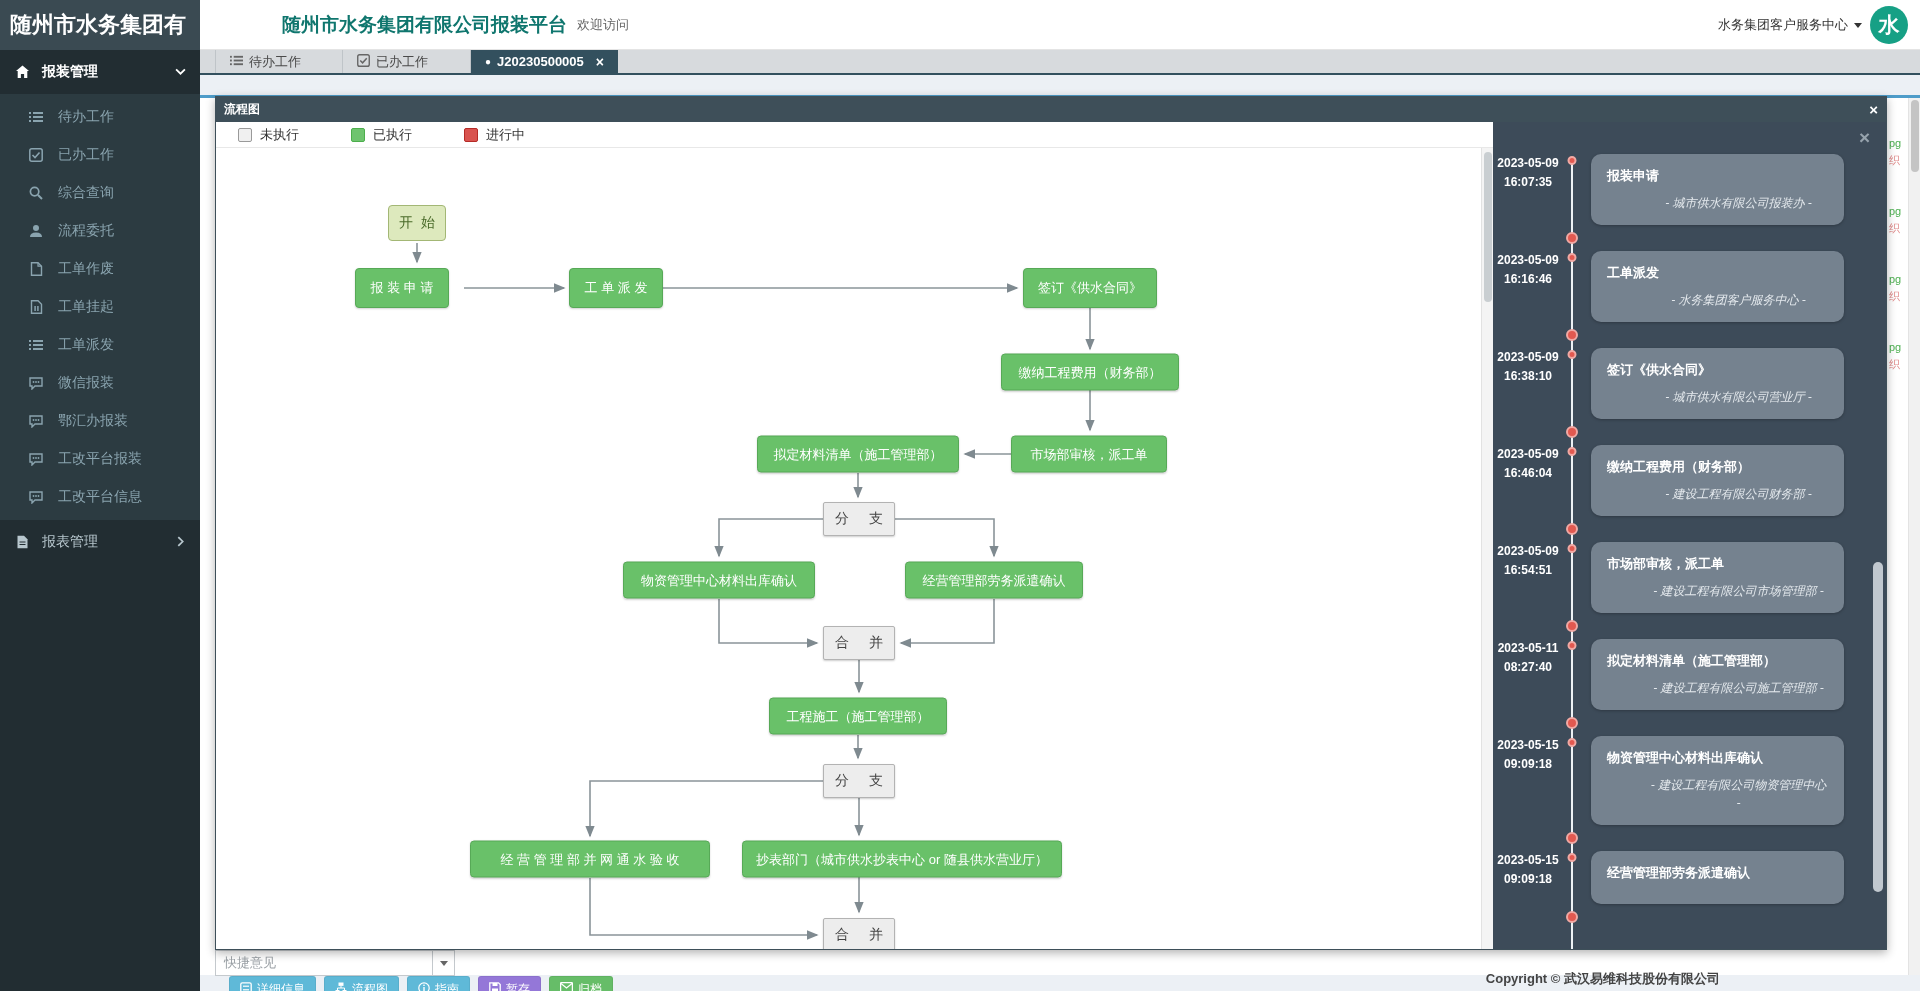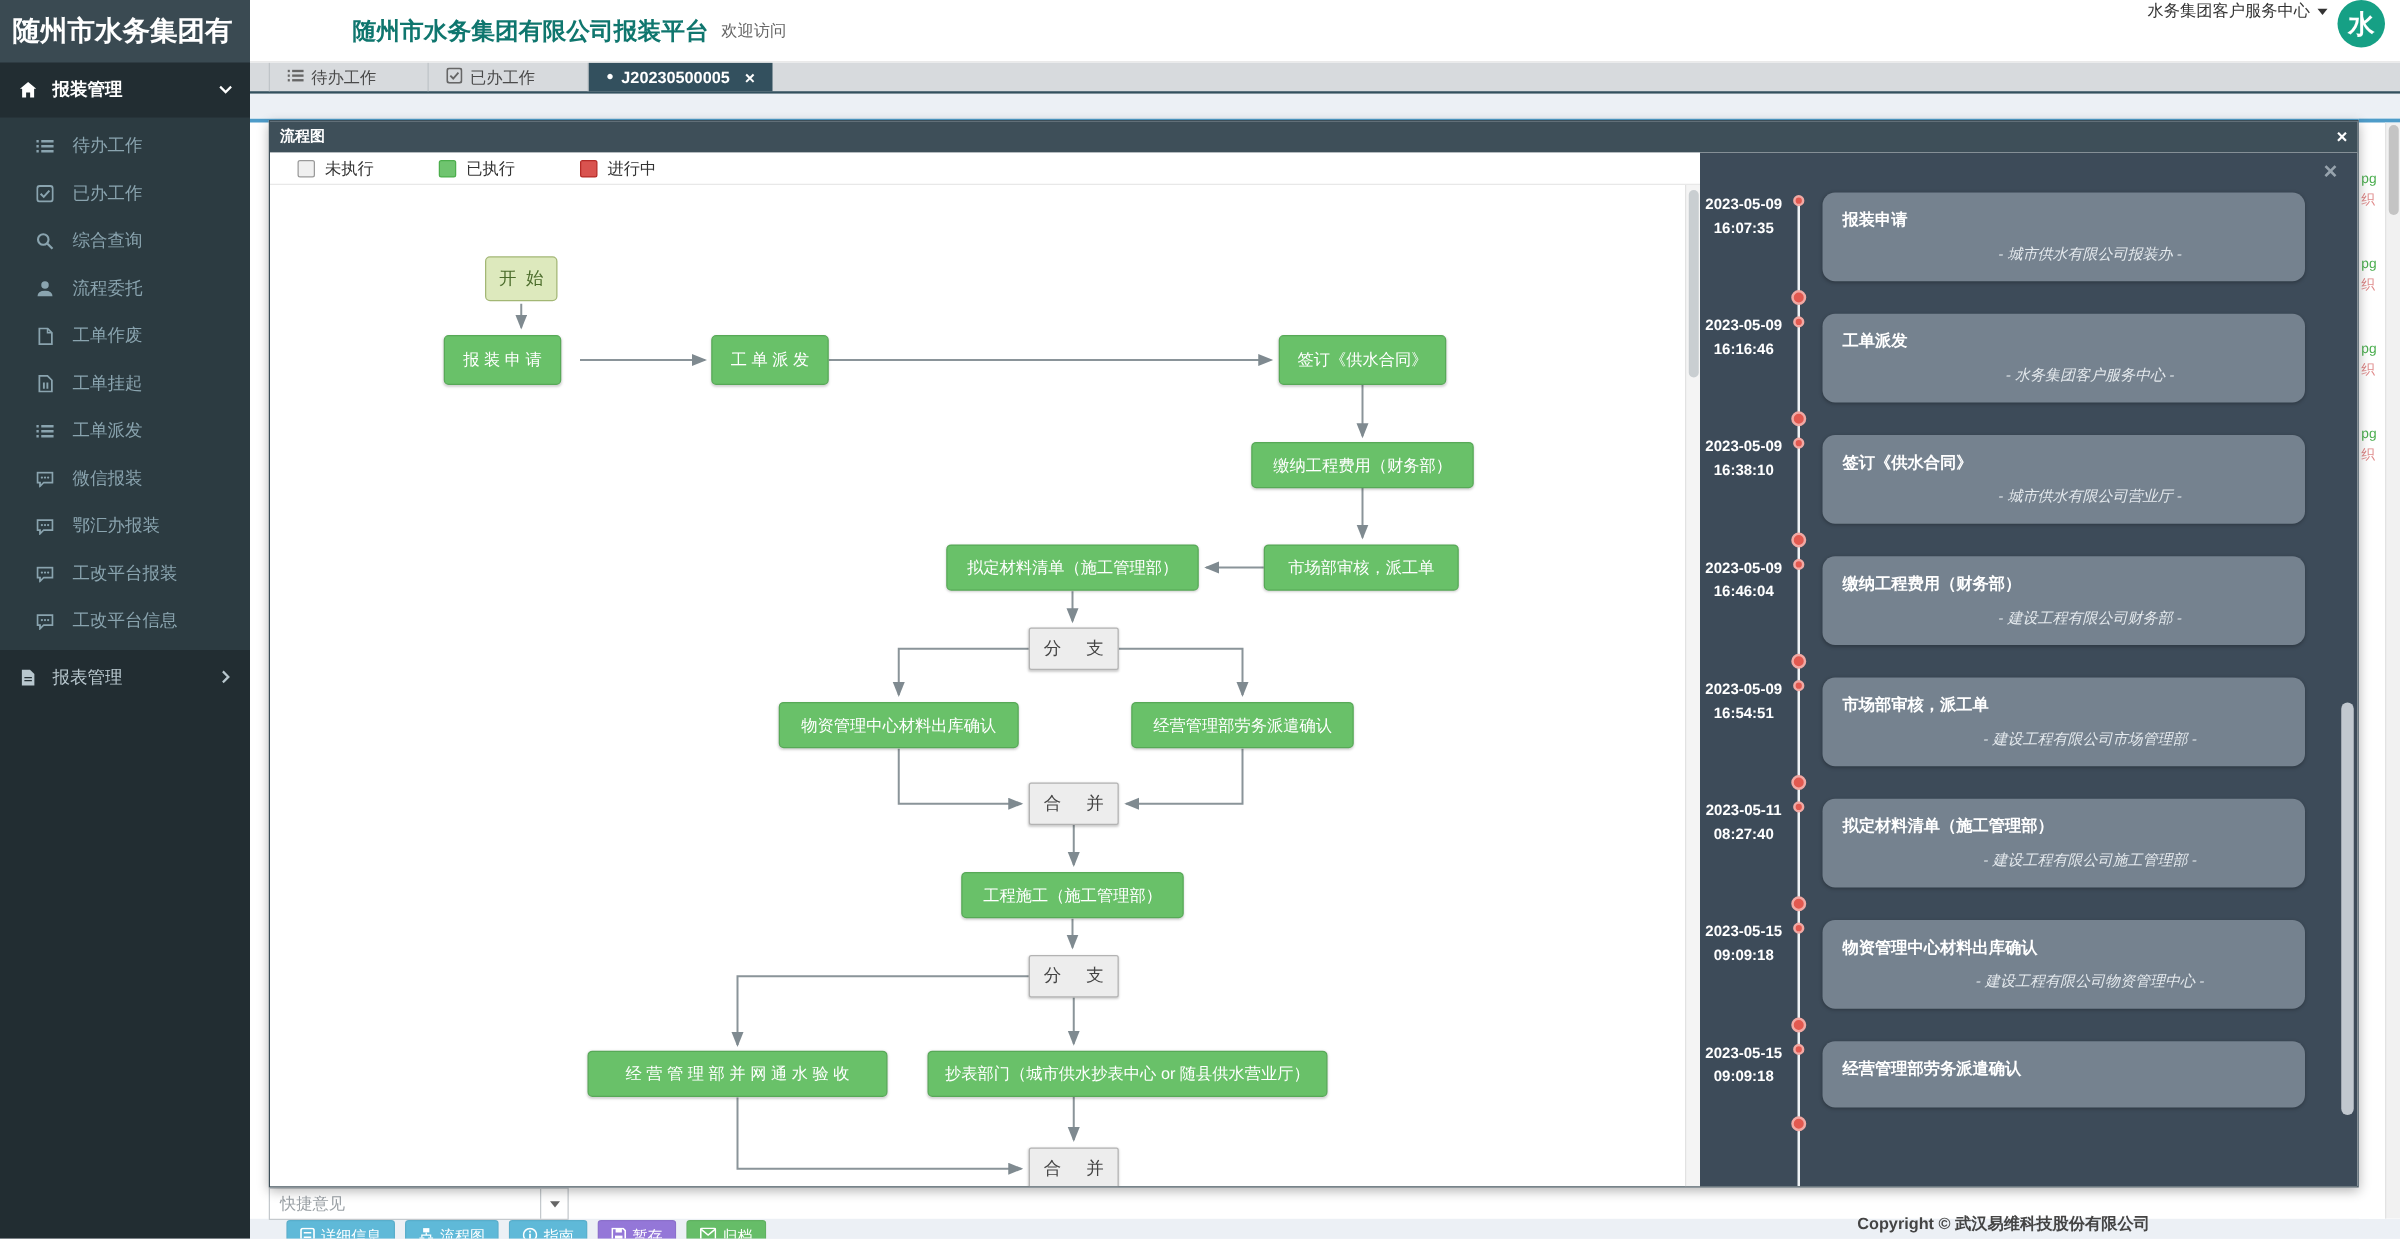--- a/index.html
+++ b/index.html
@@ -16,21 +16,21 @@
   .submenu{list-style:none;background:#2c3b41;padding:4px 0;}
   .submenu li{height:38px;display:flex;align-items:center;color:#8aa4af;font-size:14px;padding-left:28px;cursor:pointer;}
   .submenu li .sm-label{margin-left:14px;}
   .icon-w{width:16px;display:inline-flex;justify-content:center;}
 
   
   .main{flex:1;display:flex;flex-direction:column;position:relative;}
   .topbar{height:50px;background:#fff;border-bottom:1px solid #e4e4e4;display:flex;align-items:center;position:relative;}
   .t-title{font-size:19px;font-weight:bold;color:#0f766e;margin-left:82px;}
   .t-sub{font-size:13px;color:#666;margin-left:10px;margin-top:0;}
-  .t-right{position:absolute;right:12px;top:0;height:50px;display:flex;align-items:flex-start;gap:8px;}
+  .t-right{position:absolute;right:12px;top:0;height:50px;display:flex;align-items:center;gap:8px;}
   .t-user{font-size:13px;color:#333;cursor:pointer;display:flex;align-items:center;gap:6px;}
   .caret{width:0;height:0;border-left:4px solid transparent;border-right:4px solid transparent;border-top:5px solid #333;}
   .avatar{width:38px;height:38px;border-radius:50%;background:#16a085;color:#fff;font-size:21px;font-weight:bold;display:flex;align-items:center;justify-content:center;cursor:pointer;}
 
   .tabbar{height:25px;background:#d7dadd;display:flex;padding-left:15px;border-bottom:2px solid #33505e;}
   .tab{display:flex;align-items:center;gap:6px;padding:0 14px;font-size:13px;color:#4a4a4a;border-right:1px solid #bfc4c8;min-width:128px;cursor:pointer;}
   .tab:first-child{border-left:1px solid #bfc4c8;}
   .tab.active{background:#33505e;color:#fff;font-weight:bold;border-right:none;min-width:130px;}
   .tab .dot{font-size:10px;line-height:1;}
   .tab-close{font-weight:bold;margin-left:6px;cursor:pointer;font-size:14px;line-height:1;}
@@ -60,21 +60,21 @@
   .footer{position:absolute;left:0;right:0;top:885px;height:31px;overflow:hidden;text-align:right;padding-right:200px;z-index:2;font-weight:bold;}
   .footer span{font-size:13px;color:#444;line-height:38px;}
 
   
   .modal{position:absolute;left:15px;top:21px;width:1672px;height:854px;background:#fff;border:1px solid #3e4f59;box-shadow:0 3px 9px rgba(0,0,0,.3);z-index:10;display:flex;flex-direction:column;}
   .modal-header{height:25px;background:#3e4f59;display:flex;align-items:center;padding:0 8px;flex-shrink:0;}
   .modal-title{color:#fff;font-size:12px;font-weight:bold;}
   .modal-close{margin-left:auto;color:#fff;font-weight:bold;font-size:15px;cursor:pointer;line-height:1;}
   .modal-body{flex:1;display:flex;overflow:hidden;}
 
-  .flow-area{width:1144px;position:relative;background:#fff;flex-shrink:0;}
+  .flow-area{width:1277px;position:relative;background:#fff;flex-shrink:0;}
   .legend{height:26px;display:flex;align-items:center;padding-left:22px;border-bottom:1px solid #e8e8e8;}
   .lg-item{display:flex;align-items:center;gap:8px;margin-right:52px;font-size:13px;color:#333;}
   .lg-sq{width:14px;height:14px;border-radius:2px;}
   .lg-grey{background:#f0f0f0;border:1px solid #9a9a9a;}
   .lg-green{background:#6fc46f;border:1px solid #4cae4c;}
   .lg-red{background:#d9534f;border:1px solid #b52b27;}
   .canvas{position:absolute;left:0;top:26px;right:0;bottom:0;overflow:hidden;}
   .arrows{position:absolute;left:0;top:0;}
   .fnode{position:absolute;transform:translate(-50%,-50%);display:flex;align-items:center;justify-content:center;white-space:pre;text-align:center;}
   .fnode.task{background:#69c169;border:1px solid #57a957;color:#fff;border-radius:4px;font-size:13px;box-shadow:0 1px 2px rgba(0,0,0,.18);}

